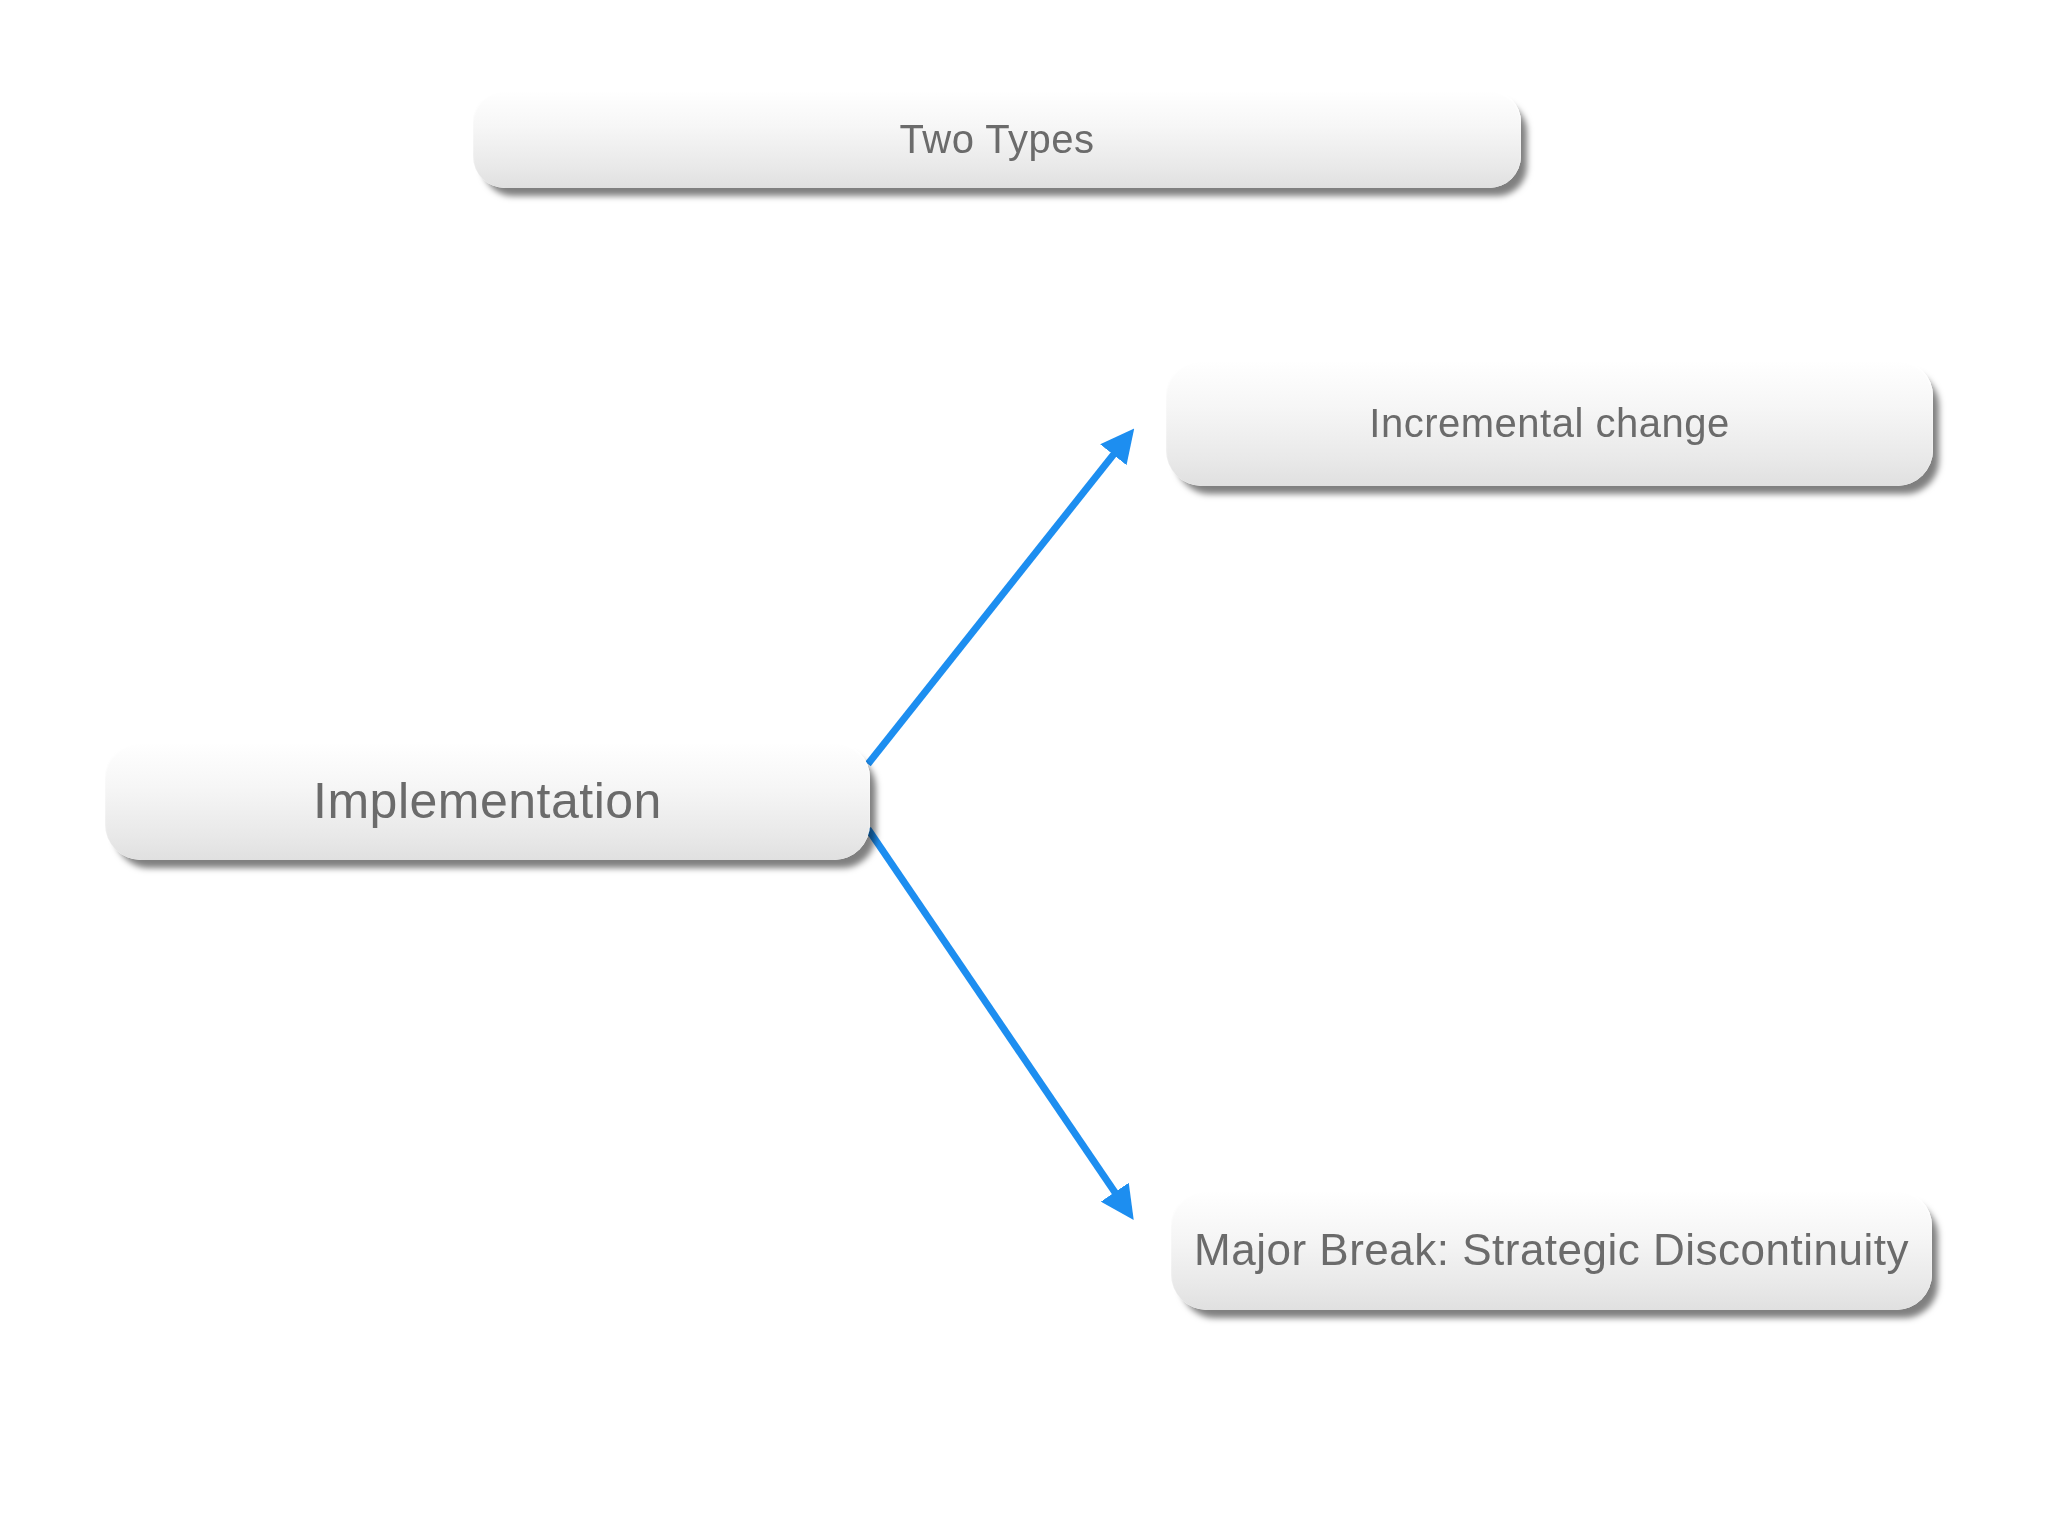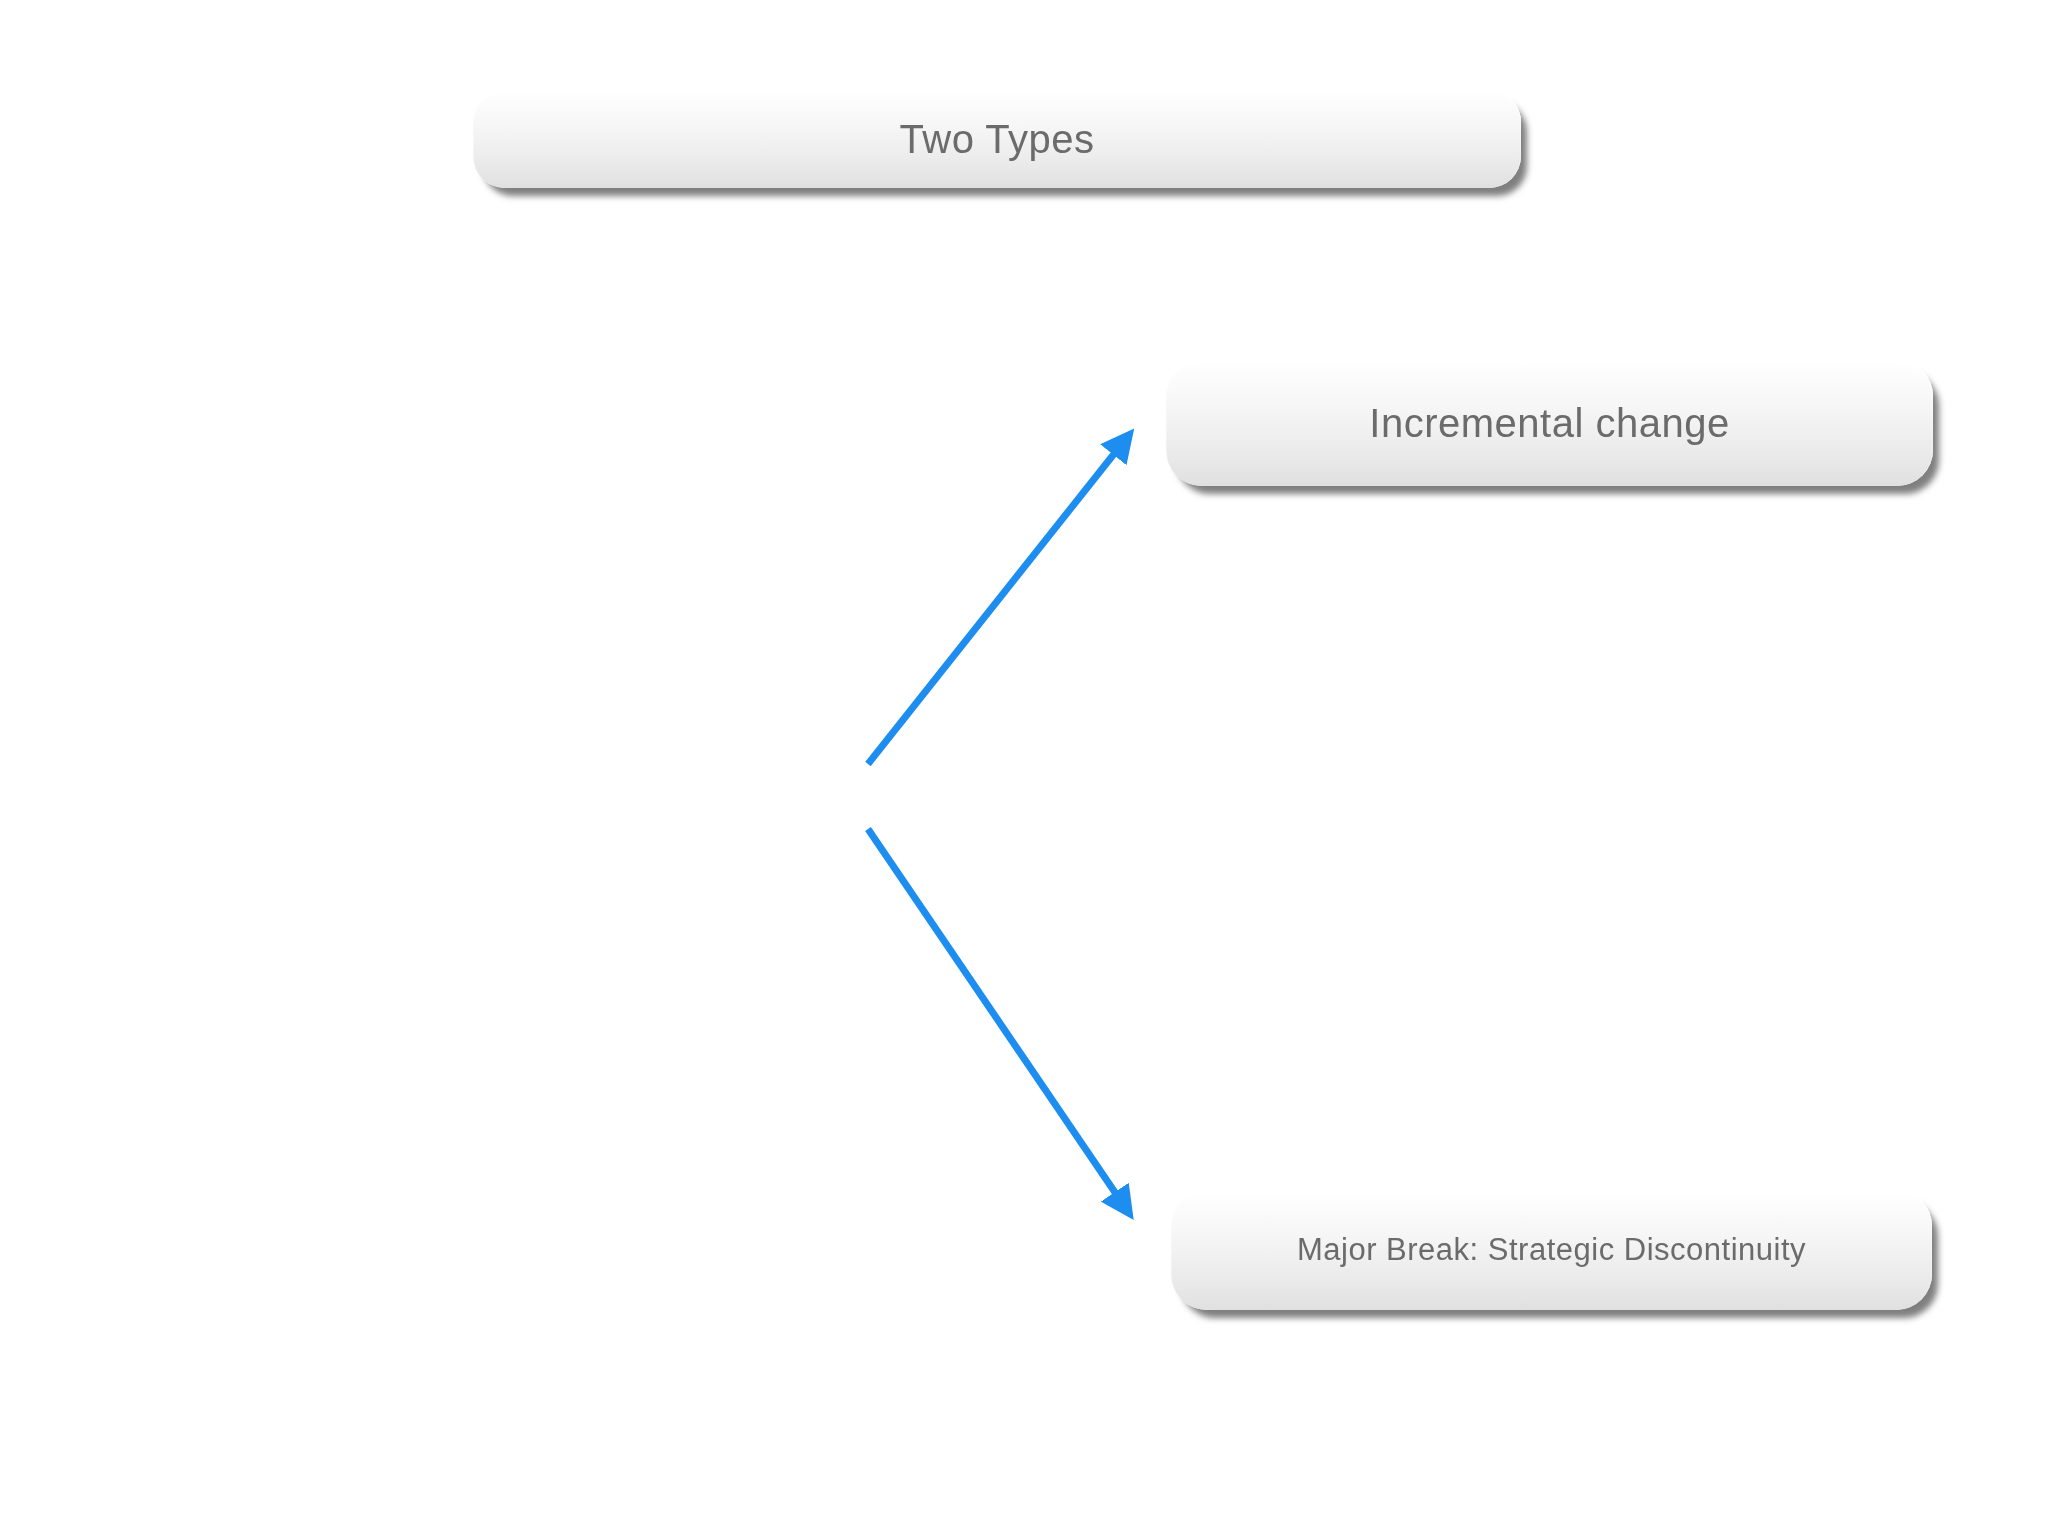--- a/index.html
+++ b/index.html
@@ -39,21 +39,21 @@
   #node-implementation {
     left: 105px; top: 742px; width: 765px; height: 118px;
     font-size: 50px;
   }
   #node-incremental-change {
     left: 1166px; top: 360px; width: 767px; height: 126px;
     font-size: 40px;
   }
   #node-major-break {
     left: 1171px; top: 1190px; width: 761px; height: 120px;
-    font-size: 31px;
+    font-size: 44px;
   }
   #edges {
     position: absolute;
     left: 0; top: 0;
     width: 2048px; height: 1536px;
     pointer-events: none;
   }
   .edge-line {
     fill: none;
     stroke-width: 7;
@@ -72,20 +72,23 @@
       </marker>
     </defs>
     <line class="edge-line" x1="868" y1="764" x2="1129" y2="435" stroke="#1d8ef0" marker-end="url(#arrowhead)"></line>
     <line class="edge-line" x1="868" y1="829" x2="1129" y2="1213" stroke="#1d8ef0" marker-end="url(#arrowhead)"></line>
   </svg>
 
   <div class="node" id="node-two-types" style="color: rgb(107, 107, 107);">
     <span class="label">Two Types</span>
   </div>
 
+  <div class="node" id="node-implementation" style="color: rgb(107, 107, 107);">
+    <span class="label">Implementation</span>
+  </div>
 
   <div class="node" id="node-incremental-change" style="color: rgb(107, 107, 107);">
     <span class="label">Incremental change</span>
   </div>
 
   <div class="node" id="node-major-break" style="color: rgb(107, 107, 107);">
     <span class="label">Major Break: Strategic Discontinuity</span>
   </div>
 
 </div>

